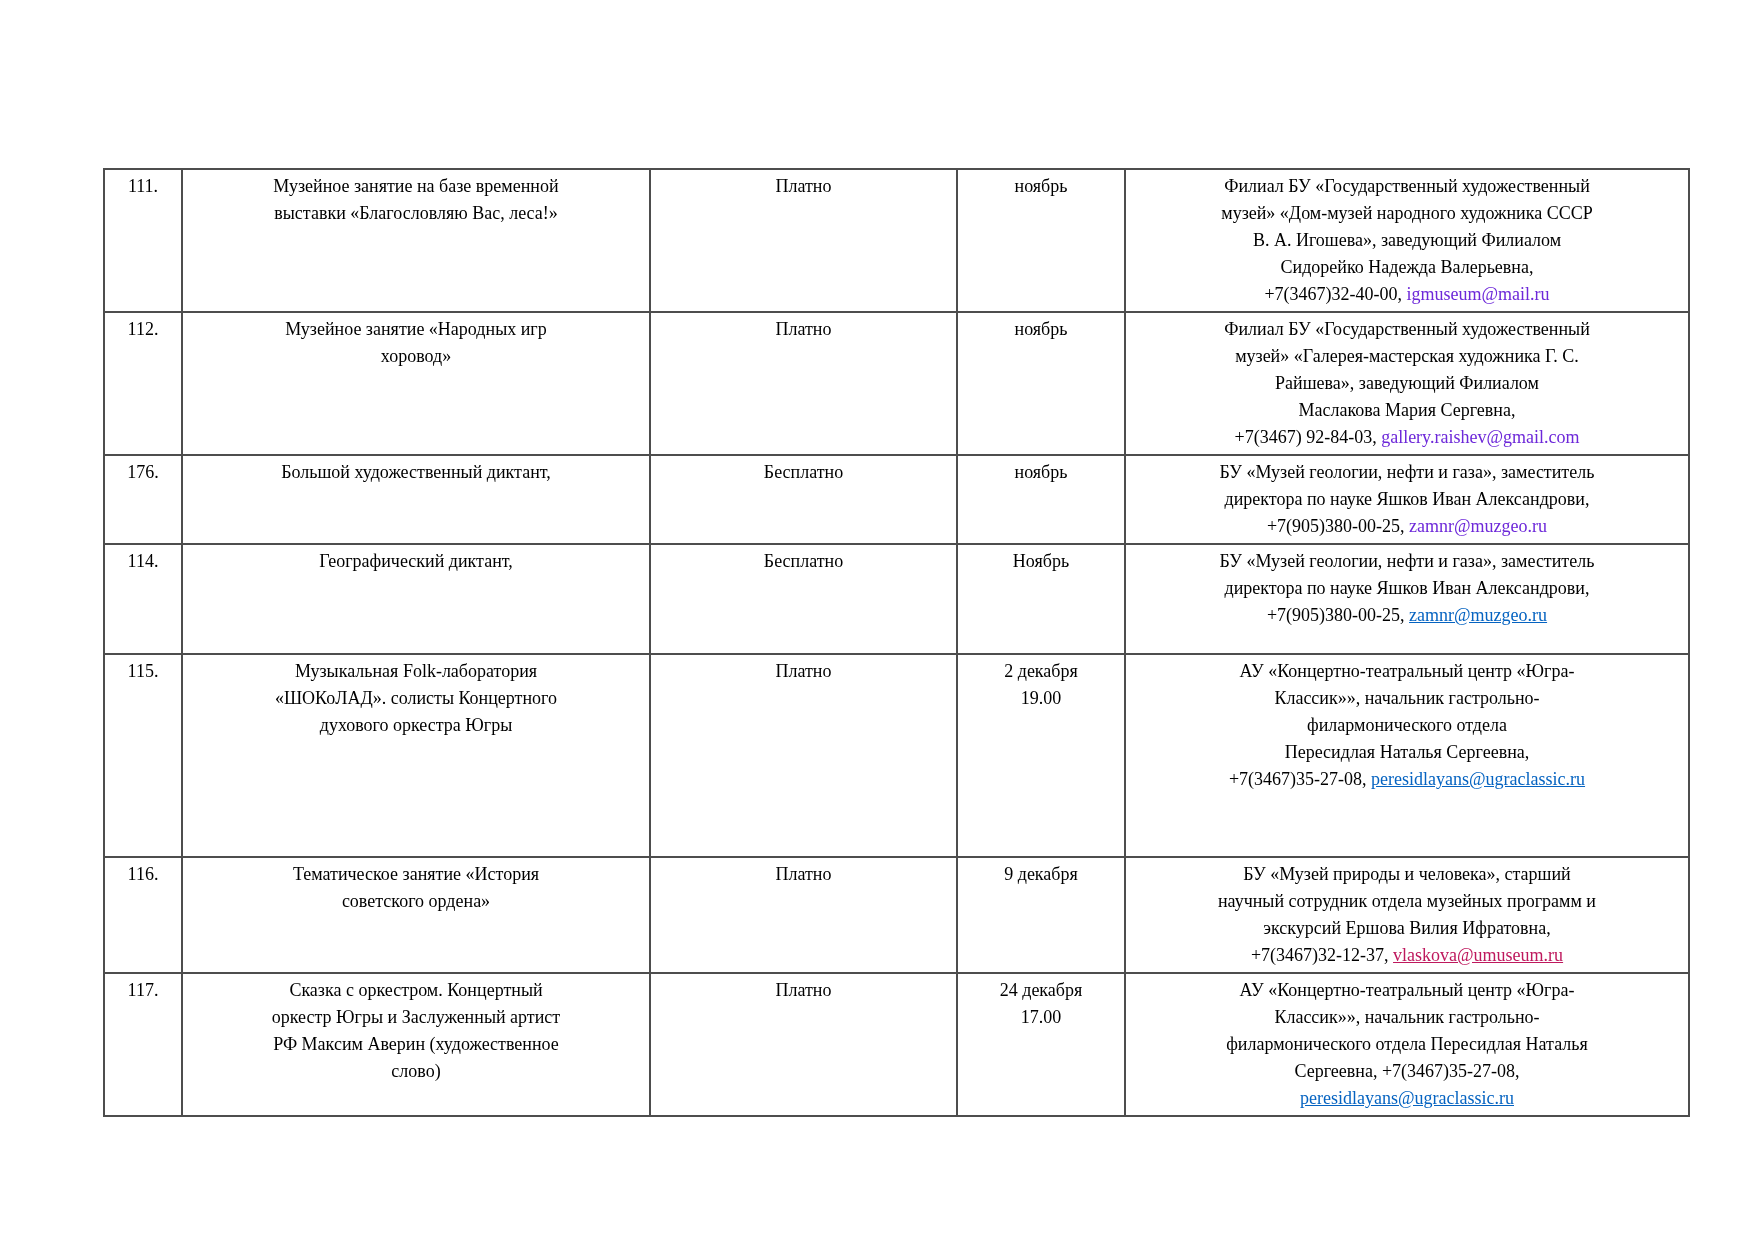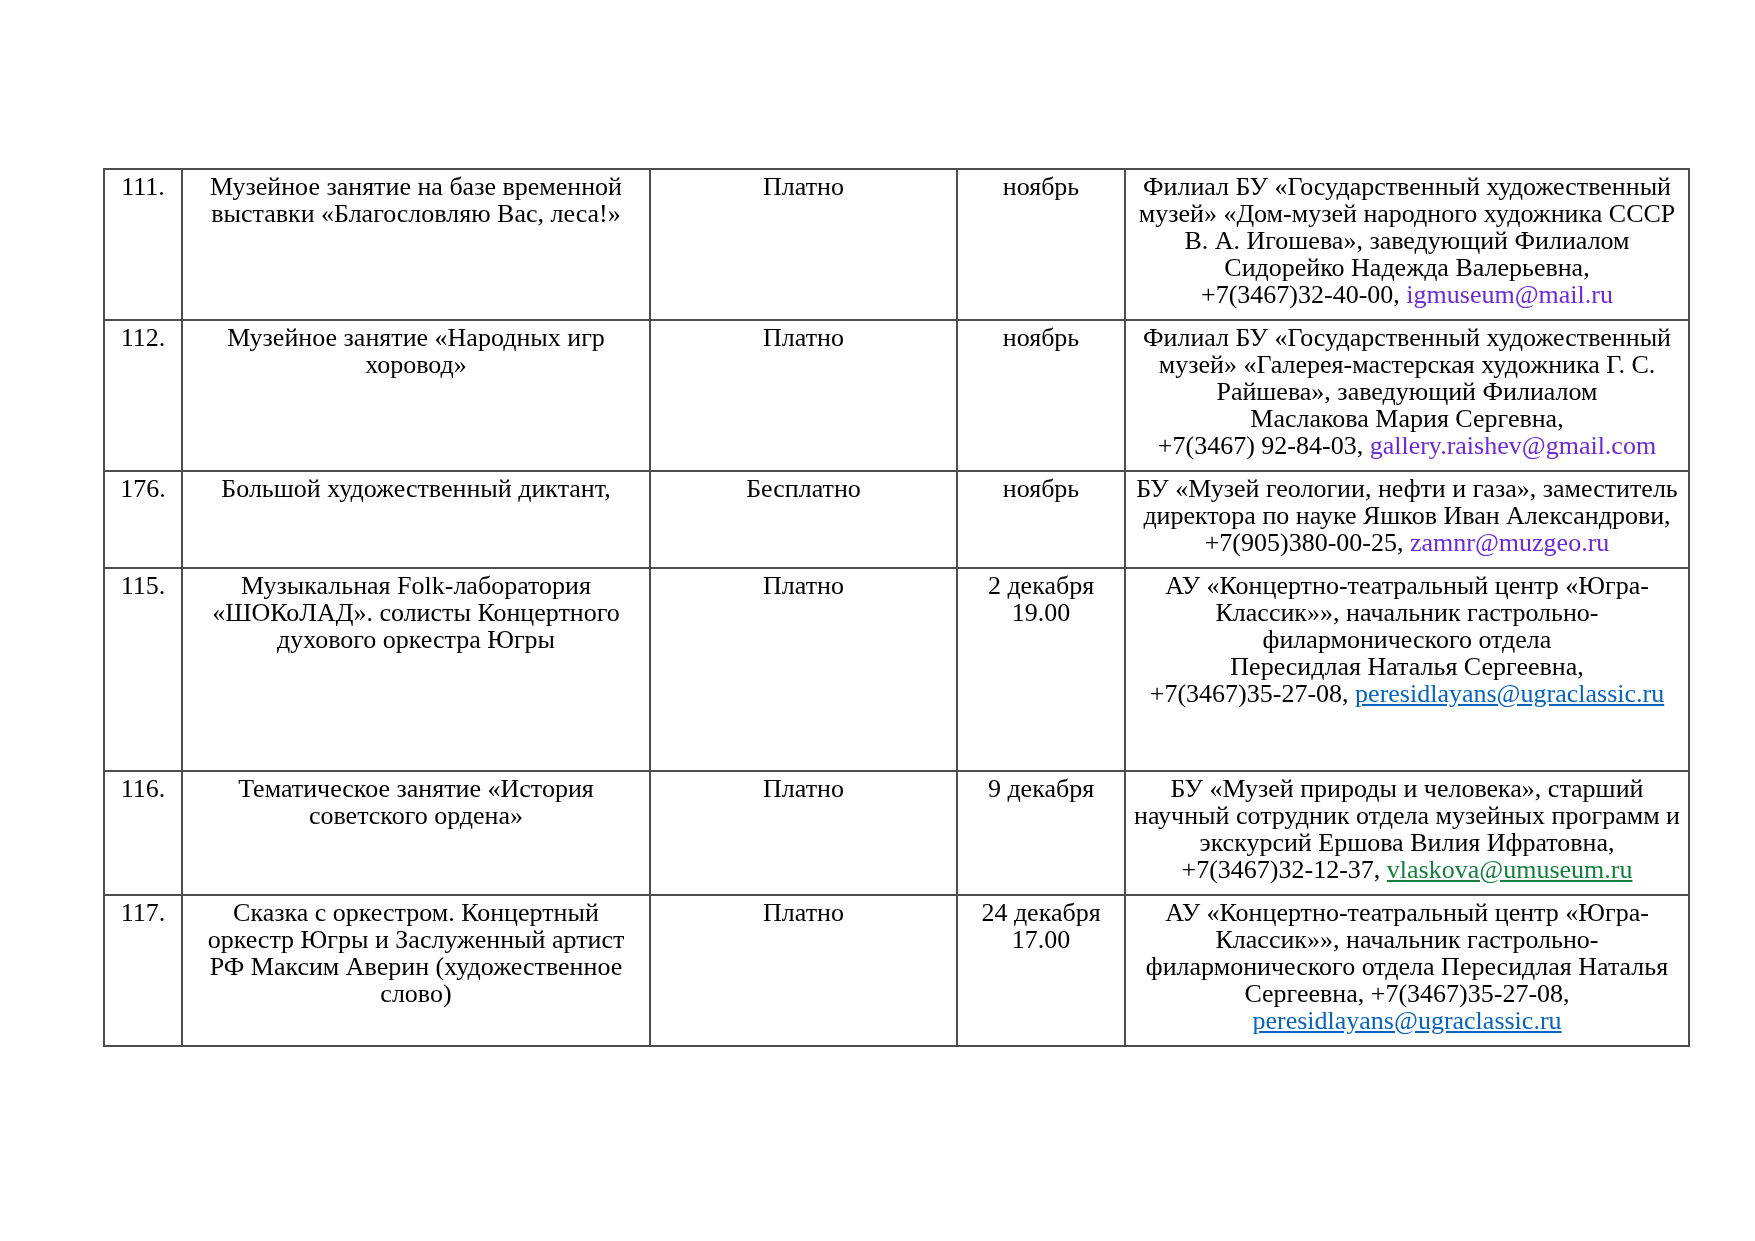--- a/index.html
+++ b/index.html
@@ -26,43 +26,43 @@
     left: 103px;
     top: 168px;
     width: 1585px;
     border-collapse: collapse;
     table-layout: fixed;
   }
   table.events-table td {
     border: 2px solid #4d4d4d;
     vertical-align: top;
     text-align: center;
-    font-size: 26px;
+    font-size: 18px;
     line-height: 27px;
-    padding: 3px 4px 11px 4px;
+    padding: 3px 4px 3px 4px;
     overflow: hidden;
     white-space: pre-line;
   }
   .r111 { height: 143px; }
   .r112 { height: 143px; }
   .r113 { height: 88px;  }
   .r114 { height: 110px; }
   .r115 { height: 203px; }
   .r116 { height: 89px; }
   .r117 { height: 139px; }
   .email.plain {
     color: #6d28d9;
     text-decoration: none;
   }
   .email.link {
     color: #0563c1;
     text-decoration: underline;
   }
   .email.dark-link {
-    color: #15803d;
+    color: #be185d;
     text-decoration: underline;
   }
   a.email { cursor: pointer; }
 </style>
 </head>
 <body>
 
 <div class="doc-page">
   <table class="events-table">
     <colgroup>
@@ -99,20 +99,29 @@
       </tr>
       <tr class="r113">
         <td>176.</td>
         <td>Большой художественный диктант,</td>
         <td>Бесплатно</td>
         <td>ноябрь</td>
         <td><span>БУ «Музей геологии, нефти и газа», заместитель
 директора по науке Яшков Иван Александрови,
 +7(905)380-00-25, </span><span class="email plain">zamnr@muzgeo.ru</span></td>
       </tr>
+      <tr class="r114">
+        <td>114.</td>
+        <td>Географический диктант,</td>
+        <td>Бесплатно</td>
+        <td>Ноябрь</td>
+        <td><span>БУ «Музей геологии, нефти и газа», заместитель
+директора по науке Яшков Иван Александрови,
++7(905)380-00-25, </span><a class="email link">zamnr@muzgeo.ru</a></td>
+      </tr>
       <tr class="r115">
         <td>115.</td>
         <td>Музыкальная Folk-лаборатория
 «ШОКоЛАД». солисты Концертного
 духового оркестра Югры</td>
         <td>Платно</td>
         <td>2 декабря
 19.00</td>
         <td><span>АУ «Концертно-театральный центр «Югра-
 Классик»», начальник гастрольно-

